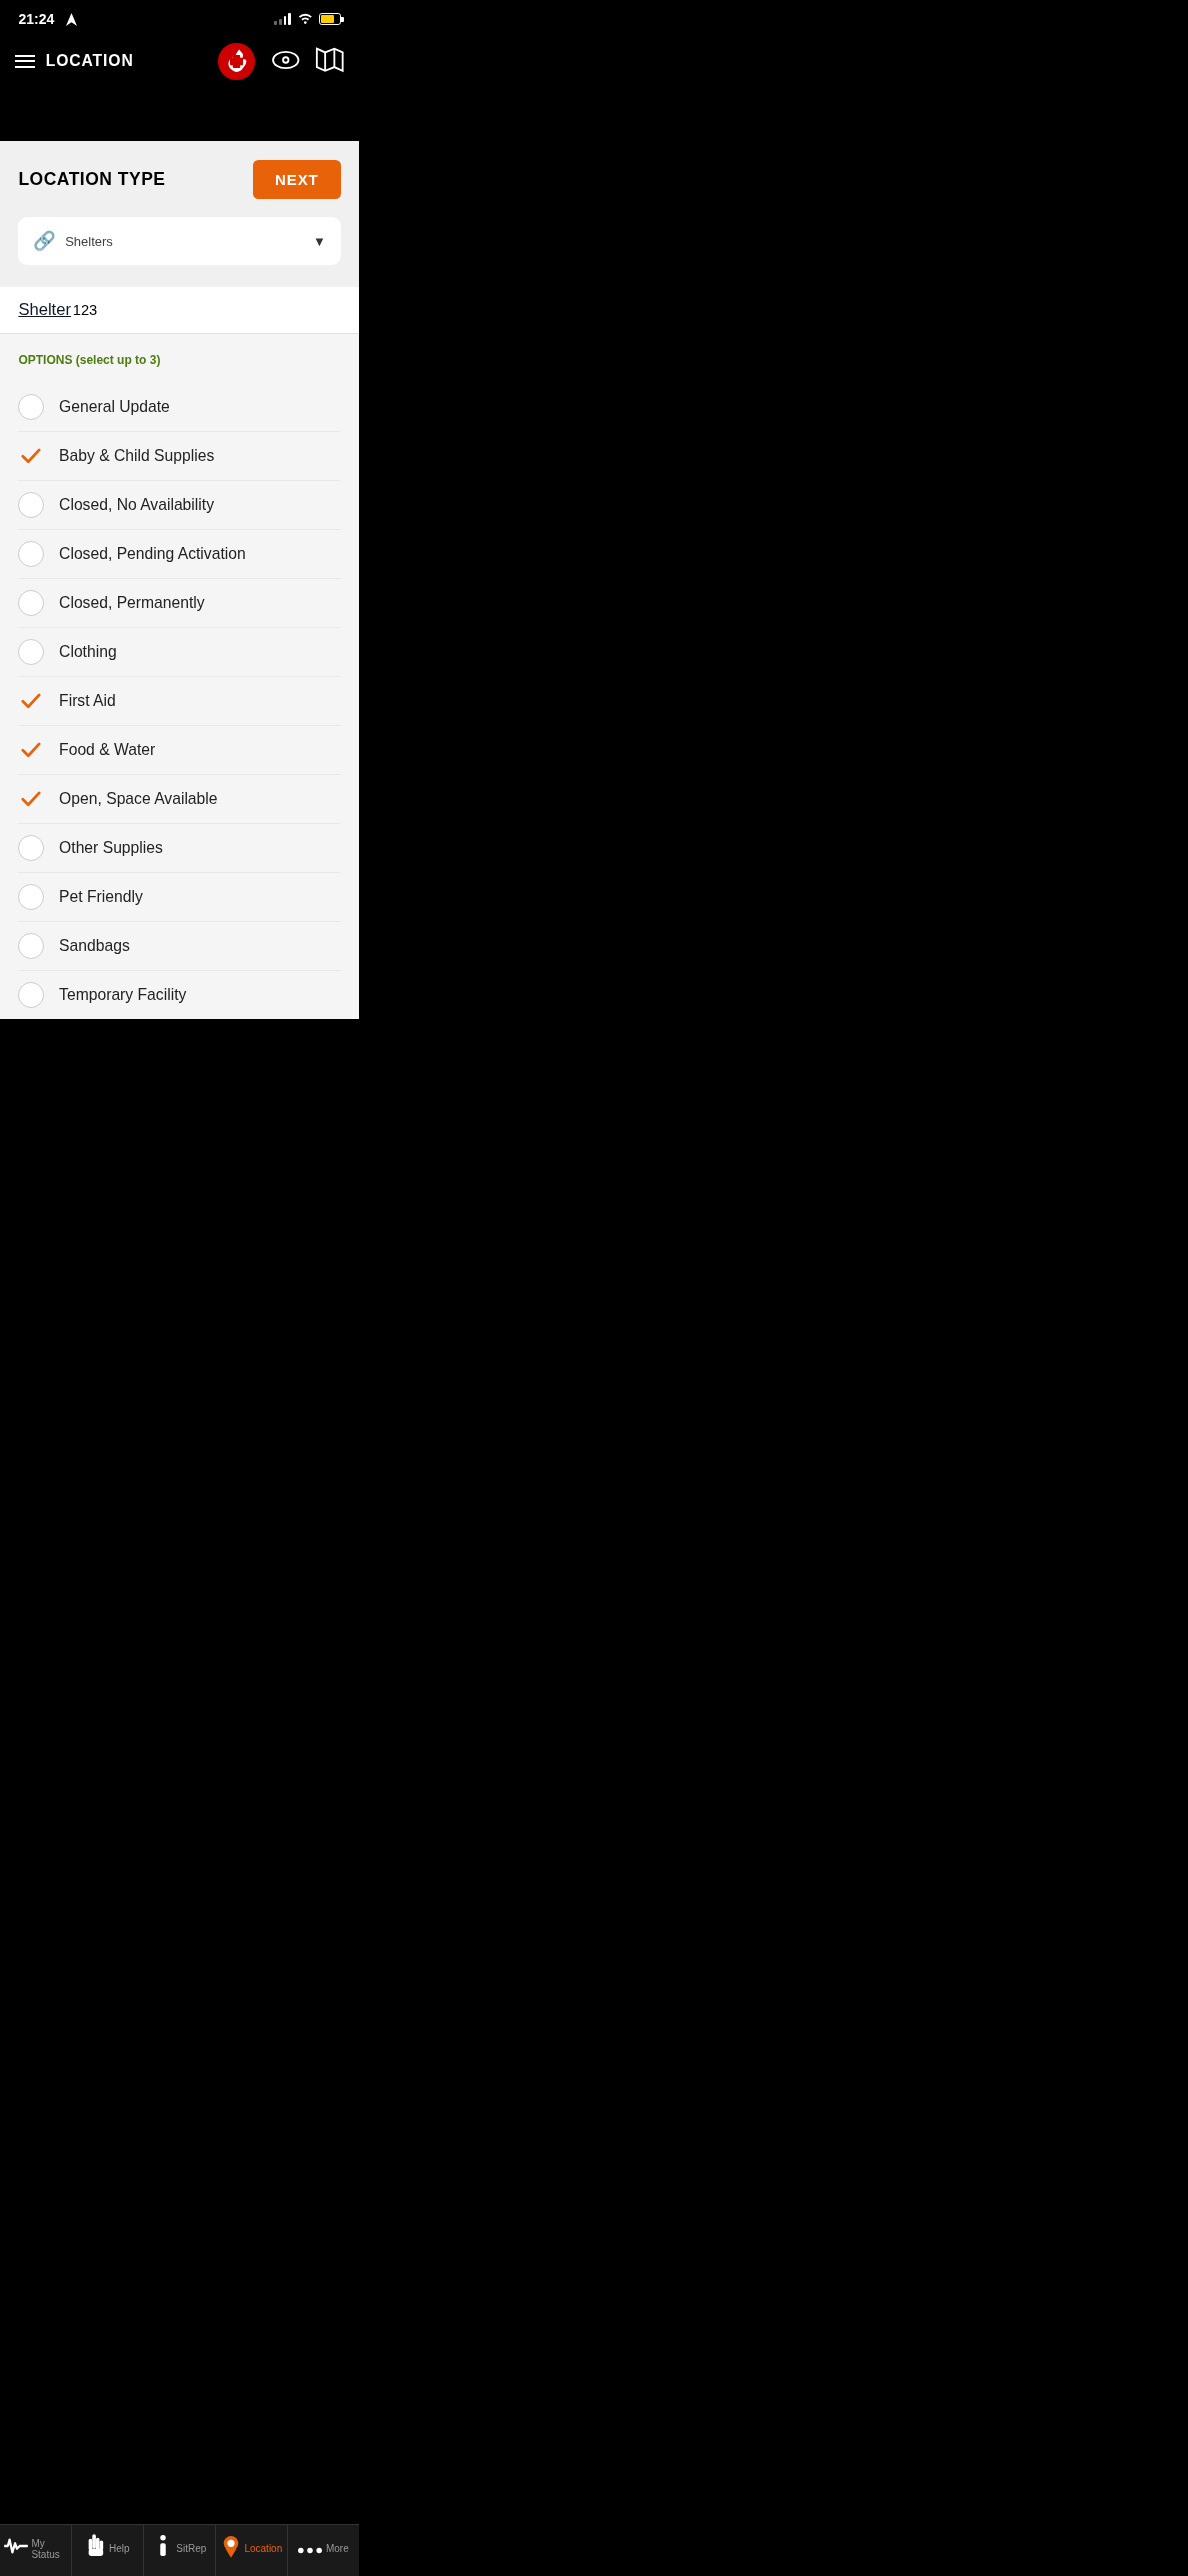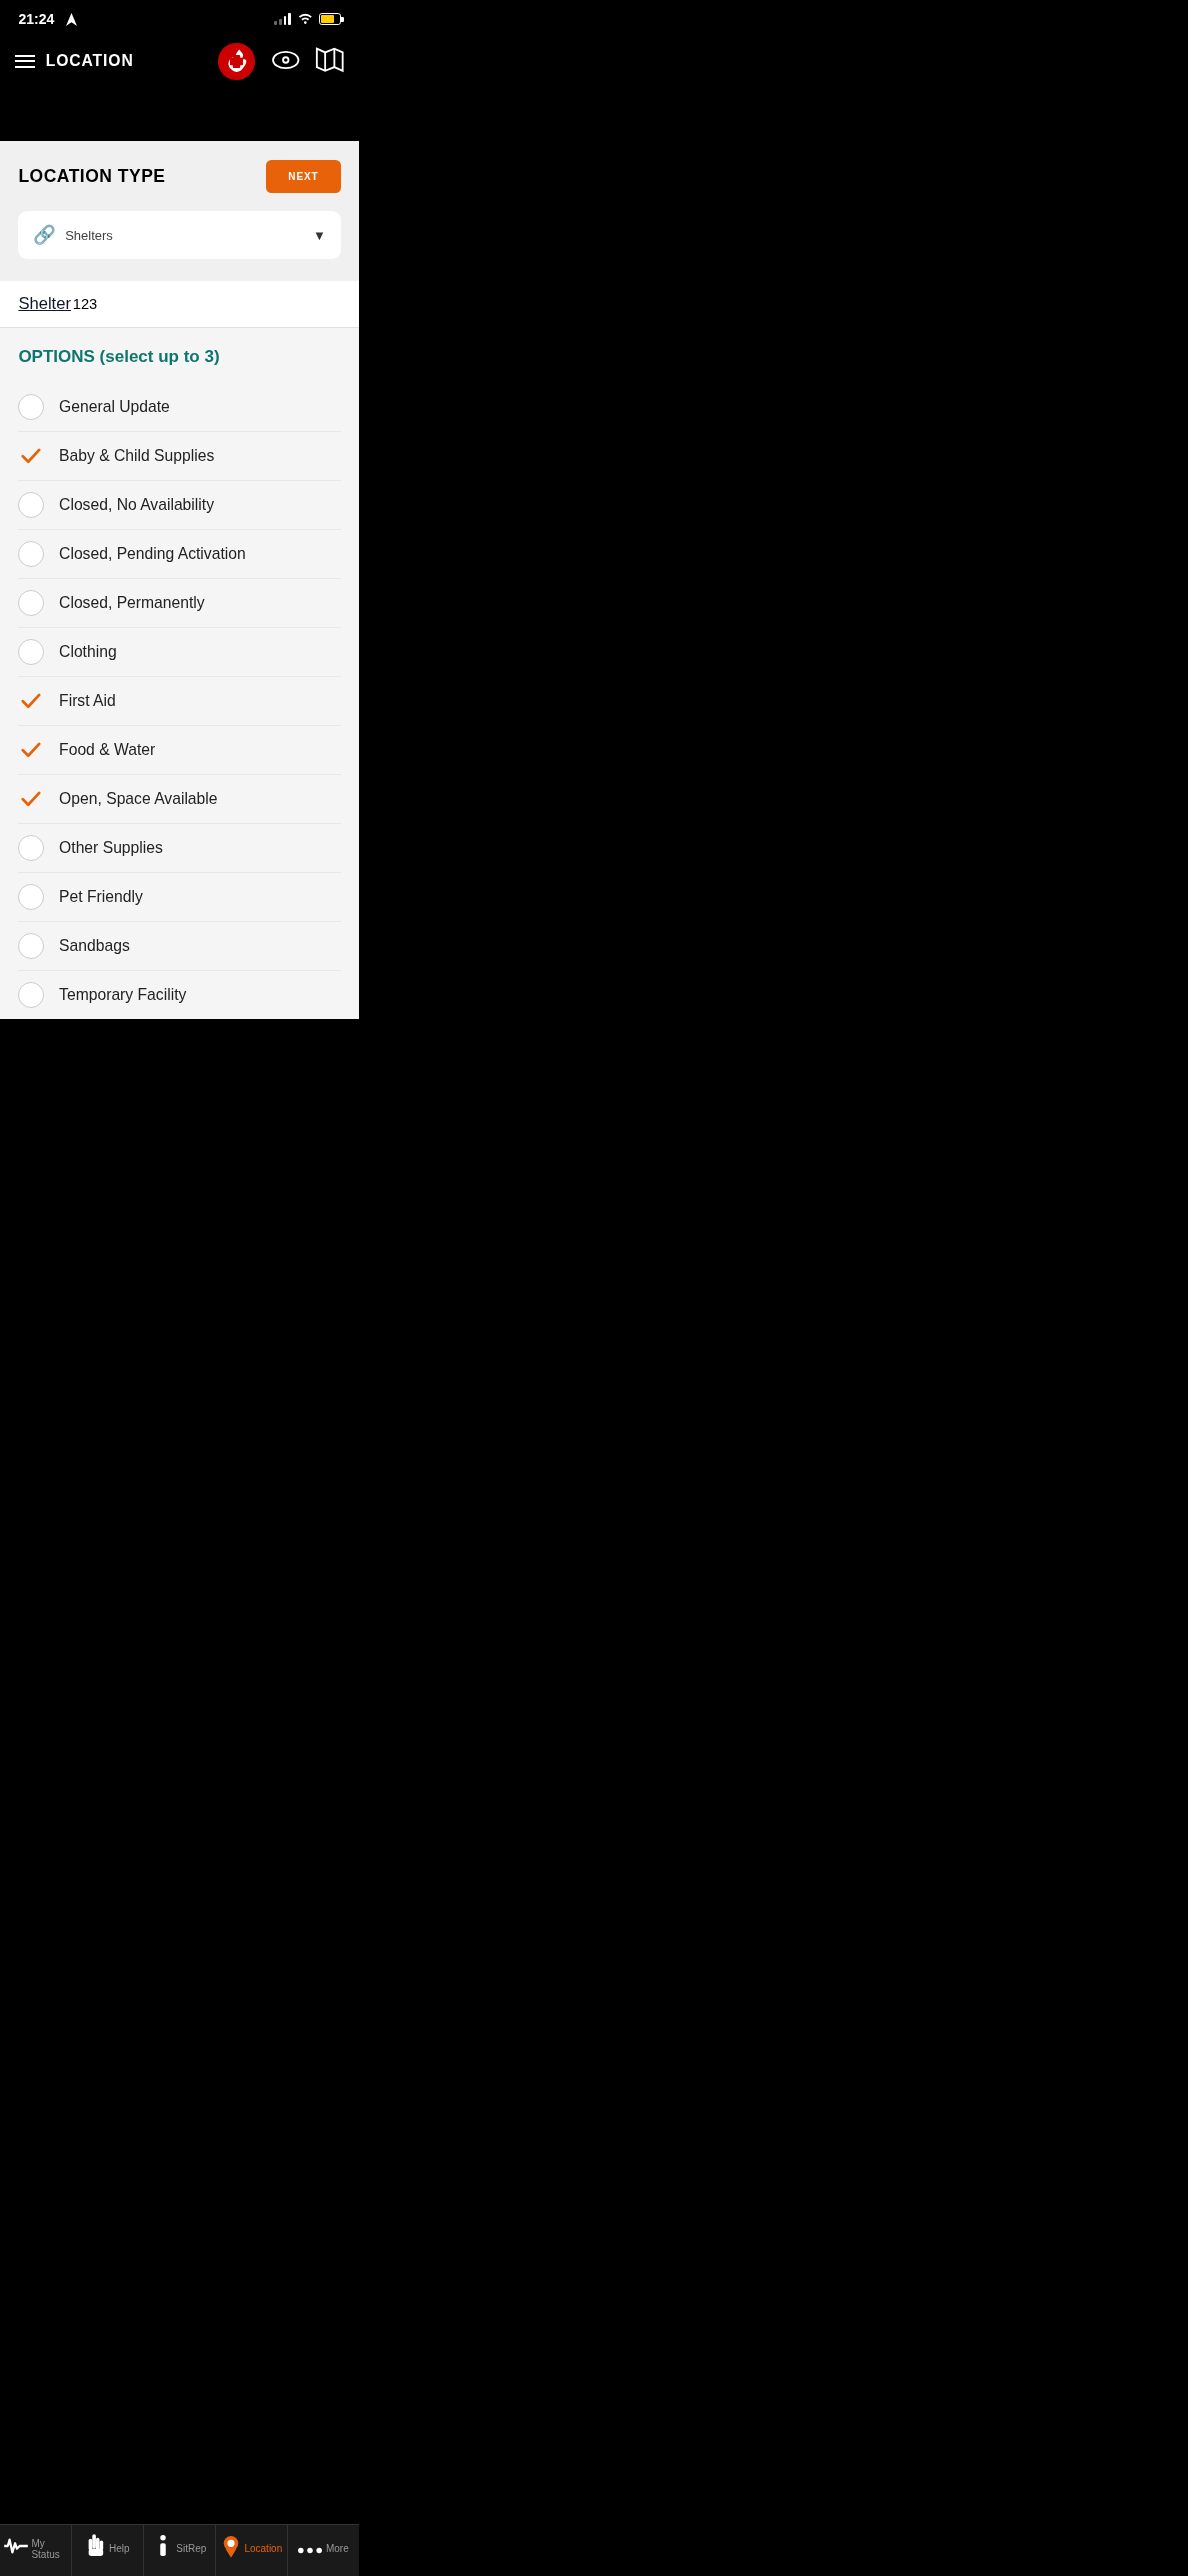--- a/index.html
+++ b/index.html
@@ -81,21 +81,21 @@
       font-weight: 800;
       color: #000;
       letter-spacing: 0.5px;
     }
     .next-button {
       background: #E8620A;
       color: #fff;
       border: none;
       border-radius: 5.5px;
       padding: 11px 22px;
-      font-size: 10px;
+      font-size: 15px;
       font-weight: 700;
       letter-spacing: 0.9px;
       cursor: pointer;
     }
 
     
     .dropdown-container {
       background: #fff;
       border-radius: 9.2px;
       padding: 13px 14.7px;
@@ -120,23 +120,23 @@
       font-size: 16.6px;
     }
 
     
     .options-section {
       background: #f5f5f5;
       padding: 18.4px 18.4px 0;
       flex: 1;
     }
     .options-title {
-      font-size: 17px;
+      font-size: 12px;
       font-weight: 800;
-      color: #0f766e;
+      color: #4d7c0f;
       margin-bottom: 16.6px;
     }
 
     
     .option-item {
       display: flex;
       align-items: center;
       gap: 14.7px;
       padding: 11px 0;
       border-bottom: 0.9px solid #e8e8e8;

